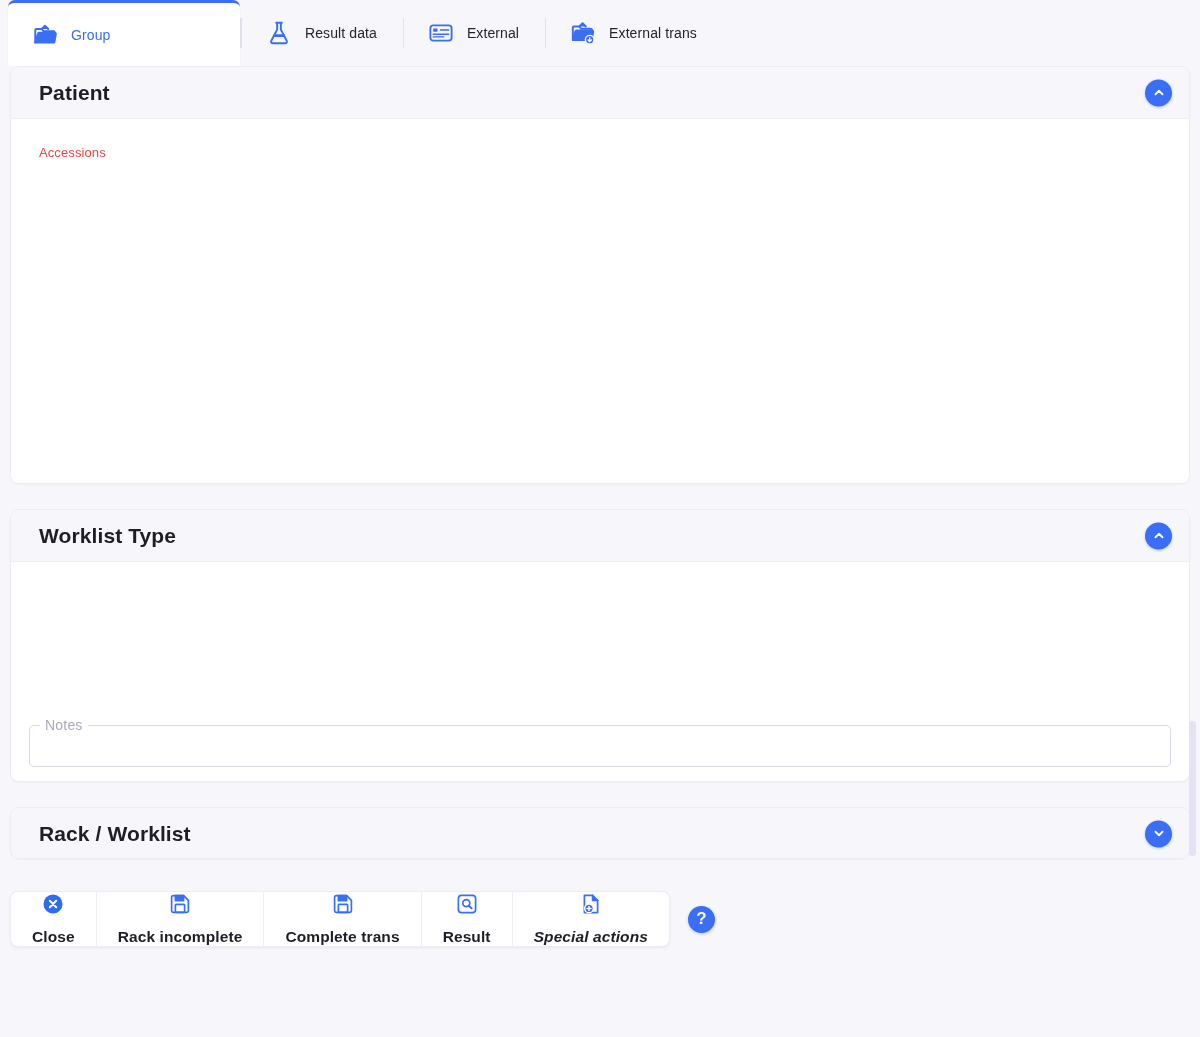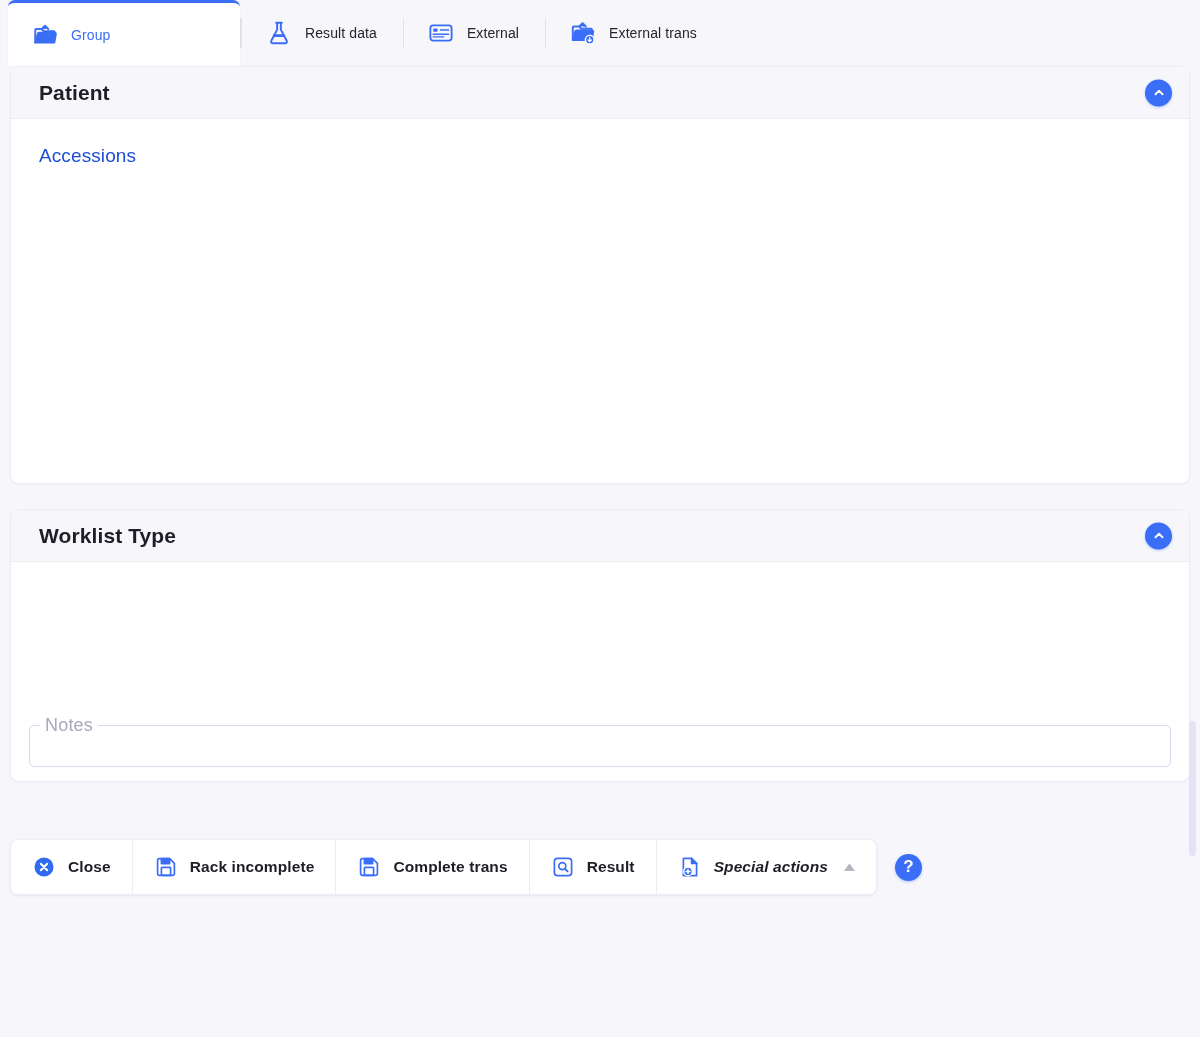--- a/index.html
+++ b/index.html
@@ -113,22 +113,22 @@
     box-shadow: 0 1px 3px rgba(59,110,246,0.35);
   }
   .chev-btn svg { width: 14px; height: 14px; display: block; }
 
   .panel-body { background: #ffffff; }
 
   
   #patient-panel { height: 418px; }
   #patient-panel .panel-body { height: 365px; padding: 26px 28px; }
   .field-label {
-    font-size: 19px;
-    color: #1d4ed8;
+    font-size: 13px;
+    color: #ef4444;
     letter-spacing: 0.1px;
   }
 
   .gap { height: 25px; }
 
   
   #worklist-panel { height: 273px; }
   #worklist-panel .panel-body {
     height: 220px;
     position: relative;
@@ -149,21 +149,21 @@
     border: 1px solid #d9d8ee;
     border-radius: 5px;
     pointer-events: none;
   }
   .mat-notch {
     position: absolute;
     top: -8px;
     left: 11px;
     padding: 0 5px;
     background: #ffffff;
-    font-size: 18px;
+    font-size: 14px;
     color: #a9a8bd;
     letter-spacing: 0.2px;
     line-height: 16px;
   }
   .mat-input {
     position: absolute;
     inset: 0;
     border: none;
     outline: none;
     background: transparent;
@@ -202,20 +202,21 @@
     display: flex;
     align-items: center;
     gap: 12px;
     padding: 0 21px;
     background: transparent;
     border: none;
     border-right: 1px solid #eceef6;
     cursor: pointer;
     font-family: "Liberation Sans", sans-serif;
     height: 100%;
+    flex-direction: column;
   }
   .tb-btn:last-child { border-right: none; font-style: italic; }
   .tb-btn .tb-label {
     font-size: 15.5px;
     font-weight: bold;
     color: #1d1e26;
     white-space: nowrap;
     letter-spacing: 0.1px;
   }
   .tbicon { width: 24px; height: 24px; display: block; flex: 0 0 24px; }
@@ -364,20 +365,30 @@
         <div class="mat-field">
           <div class="mat-outline"></div>
           <span class="mat-notch">Notes</span>
           <input class="mat-input" type="text" value="" style="">
         </div>
       </div>
     </section>
 
     <div class="gap"></div>
 
+    <section class="panel" id="rack-panel">
+      <div class="panel-header">
+        <span class="panel-title">Rack / Worklist</span>
+        <button class="chev-btn">
+          <svg viewBox="0 0 24 24" fill="none" stroke="#ffffff" stroke-width="3.2" stroke-linecap="round" stroke-linejoin="round">
+            <polyline points="6 9 12 15 18 9"></polyline>
+          </svg>
+        </button>
+      </div>
+    </section>
 
   </div>
 
   <div class="toolbar-row">
 
     <div class="toolbar">
 
       <button class="tb-btn">
         <span class="tbicon">
           <svg viewBox="0 0 24 24">

